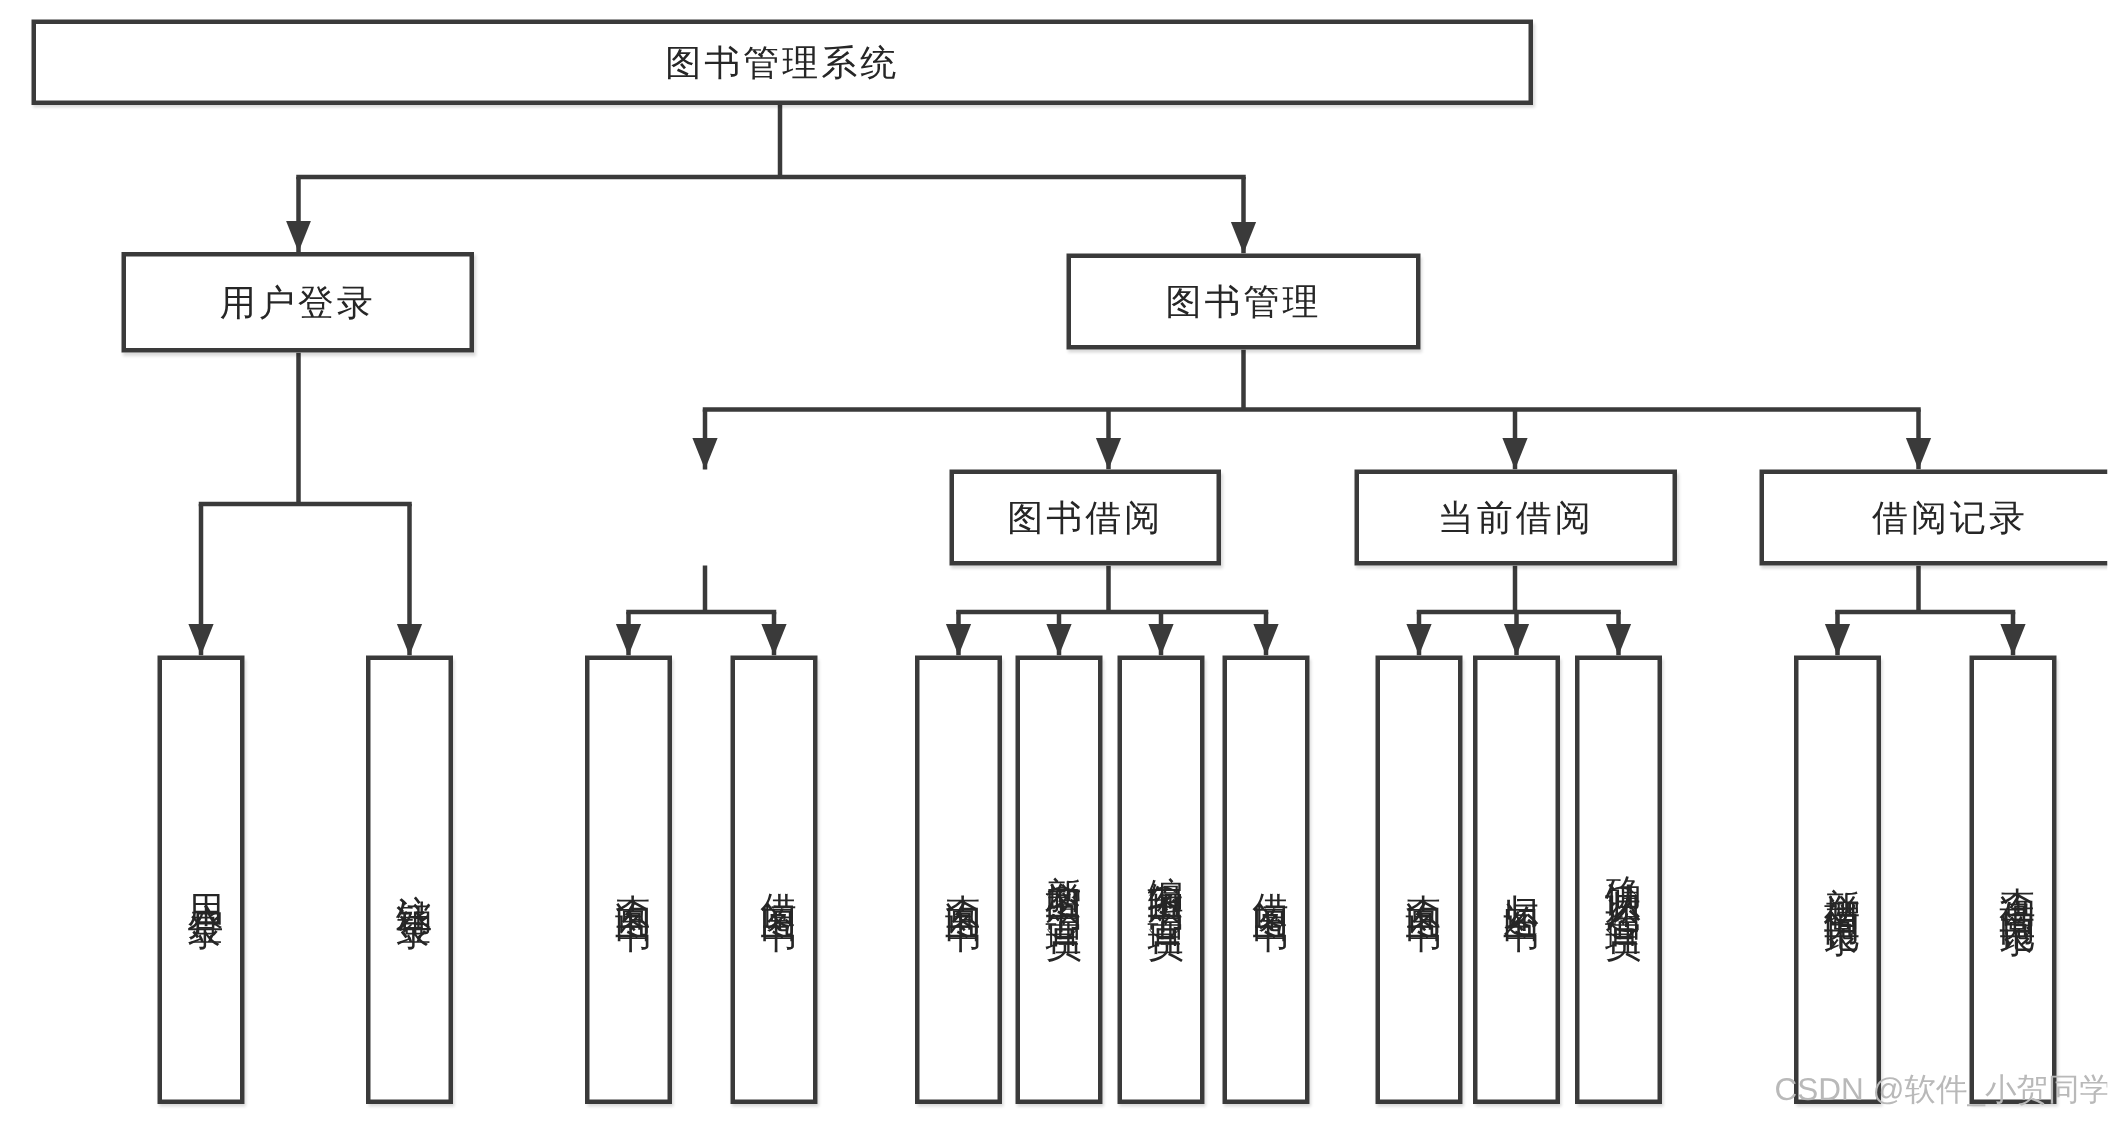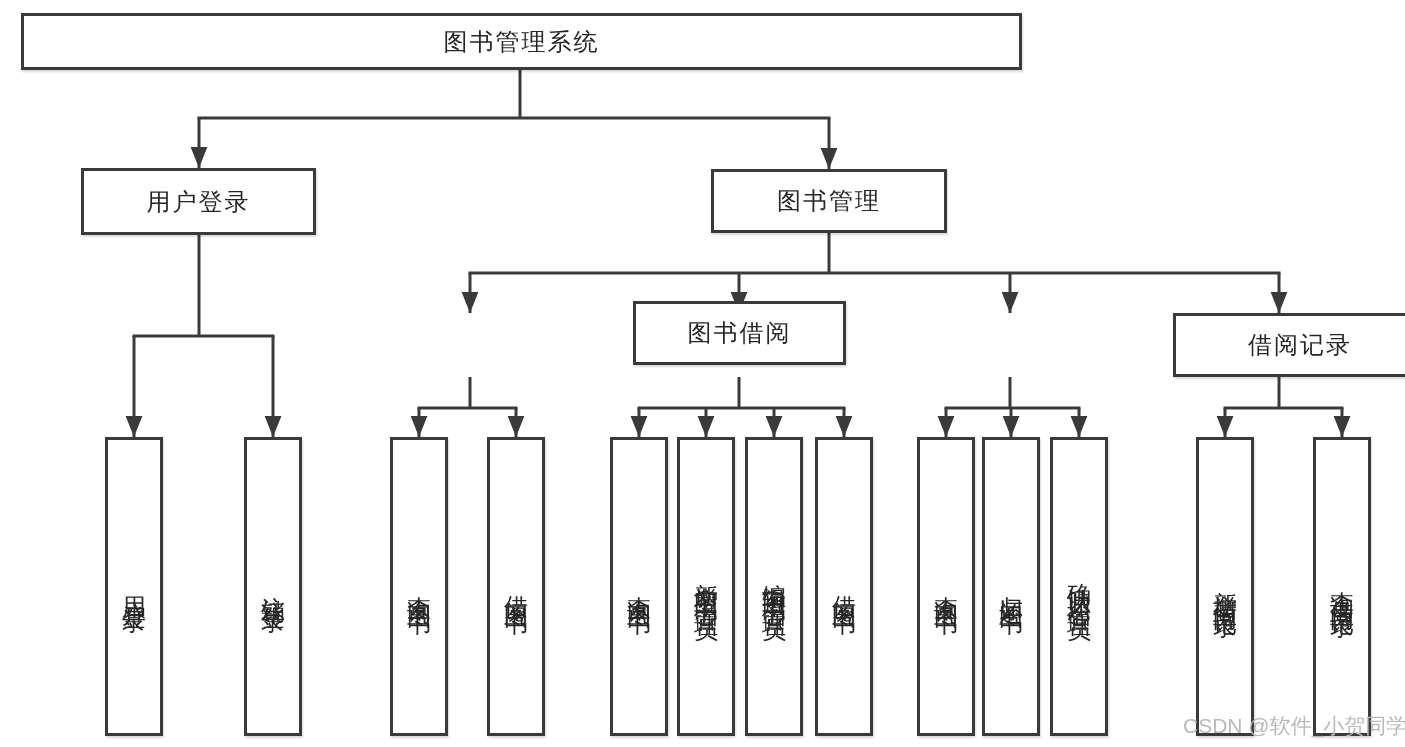--- a/index.html
+++ b/index.html
@@ -33,20 +33,21 @@
     position: absolute;
     box-sizing: border-box;
     border: 3px solid var(--line);
     background: #ffffff;
     display: flex;
     align-items: center;
     justify-content: center;
     color: var(--text);
     z-index: 2;
     box-shadow: 1px 2px 2px rgba(0,0,0,0.15);
+    font-family: Liberation Mono, monospace;
   }
   .box.h span {
     font-size: 24px;
     letter-spacing: 2px;
     white-space: nowrap;
   }
   .box.v span {
     writing-mode: vertical-rl;
     text-orientation: mixed;
     font-size: 24px;
@@ -121,22 +122,25 @@
     <span>图书管理系统</span>
   </div>
 
   <div class="box h" style="left:81px;top:168px;width:235px;height:67px">
     <span>用户登录</span>
   </div>
   <div class="box h" style="left:711px;top:169px;width:236px;height:64px">
     <span>图书管理</span>
   </div>
 
-  <div class="box h" style="left:633px;top:301px;width:213px;height:64px">
+  <div class="box h" style="left:633px;top:313px;width:181px;height:64px">
     <span>图书借阅</span>
+  </div>
+  <div class="box h" style="left:903px;top:313px;width:215px;height:64px">
+    <span>当前借阅</span>
   </div>
   <div class="box h" style="left:1173px;top:313px;width:254px;height:64px">
     <span>借阅记录</span>
   </div>
 
   <div class="box v" style="left:105px;top:437px;width:58px;height:299px">
     <span>用户登录</span>
   </div>
   <div class="box v" style="left:244px;top:437px;width:58px;height:299px">
     <span>注销登录</span>

